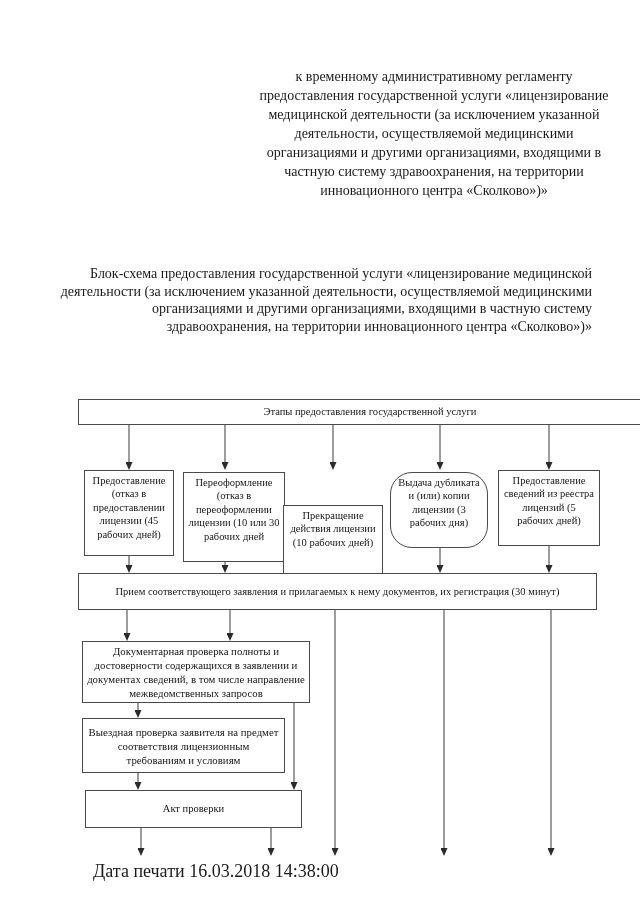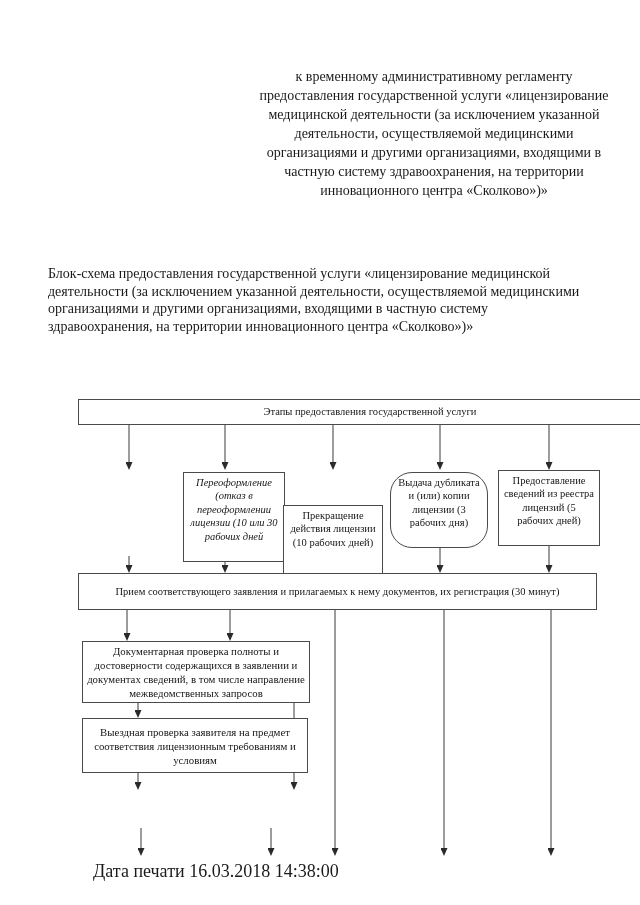--- a/index.html
+++ b/index.html
@@ -11,21 +11,21 @@
     color:#1a1a1a;
     overflow:hidden;
   }
   .appendix{
     position:absolute;left:258px;top:67px;width:352px;
     text-align:center;font-size:14px;line-height:19px;
   }
   .appendix-title{white-space:nowrap;}
   .caption{
     position:absolute;left:48px;top:265px;width:544px;
-    text-align:left;font-size:14px;line-height:17.5px;
+    text-align:right;font-size:14px;line-height:17.5px;
   }
   .fbox{
     position:absolute;
     border:1px solid #4a4a4a;
     background:#ffffff;
     box-sizing:border-box;
     display:flex;justify-content:center;
     text-align:center;
     font-size:10.5px;line-height:13.4px;
     padding:3px 4px;
@@ -35,27 +35,27 @@
   .v-top{align-items:flex-start;}
   .arrows{position:absolute;left:0;top:0;pointer-events:none;}
   .arrows line{stroke:#3b3b3b;stroke-width:1;}
   .print-date{
     position:absolute;left:93px;top:861px;
     font-size:18px;white-space:nowrap;
   }
   
   .b-stages{left:78px;top:399px;width:584px;height:26px;justify-content:center;}
   .b-s1{left:84px;top:470px;width:90px;height:86px;}
-  .b-s2{left:183px;top:472px;width:102px;height:90px;font-style:italic;}
+  .b-s2{left:183px;top:472px;width:102px;height:90px;}
   .b-s3{left:283px;top:471px;width:100px;height:74px;margin-top:34px;}
   .b-s4{left:390px;top:472px;width:98px;height:76px;border-radius:22px;}
   .b-s5{left:498px;top:470px;width:102px;height:76px;}
   .b-reception{left:78px;top:573px;width:519px;height:37px;}
   .b-doc{left:82px;top:641px;width:228px;height:62px;font-size:10.8px;line-height:14px;}
-  .b-onsite{left:82px;top:718px;width:226px;height:55px;font-size:10.8px;line-height:14px;}
+  .b-onsite{left:82px;top:718px;width:203px;height:55px;font-size:10.8px;line-height:14px;}
   .b-act{left:85px;top:790px;width:217px;height:38px;}
 </style>
 </head>
 <body>
 
 <div class="page">
 
   <div class="appendix">
     <div class="appendix-sub">к временному административному регламенту предоставления государственной услуги «лицензирование медицинской деятельности (за исключением указанной деятельности, осуществляемой медицинскими организациями и другими организациями, входящими в частную систему здравоохранения, на территории инновационного центра «Сколково»)»</div>
   </div>
@@ -95,20 +95,23 @@
     <line x1="138" y1="773" x2="138" y2="782" marker-end="url(#ah)"></line>
 
     <line x1="141" y1="828" x2="141" y2="848" marker-end="url(#ah)"></line>
     <line x1="271" y1="828" x2="271" y2="848" marker-end="url(#ah)"></line>
   </svg>
 
   <div class="fbox v-center b-stages">
     <span>Этапы предоставления государственной услуги</span>
   </div>
 
+  <div class="fbox v-top b-s1">
+    <span>Предоставление (отказ в предоставлении лицензии (45 рабочих дней)</span>
+  </div>
   <div class="fbox v-top b-s2">
     <span>Переоформление (отказ в переоформлении лицензии (10 или 30 рабочих дней</span>
   </div>
   <div class="fbox v-top b-s3">
     <span>Прекращение действия лицензии (10 рабочих дней)</span>
   </div>
   <div class="fbox v-top b-s4">
     <span>Выдача дубликата и (или) копии лицензии (3 рабочих дня)</span>
   </div>
   <div class="fbox v-top b-s5">
@@ -120,16 +123,19 @@
   </div>
 
   <div class="fbox v-center b-doc">
     <span>Документарная проверка полноты и достоверности содержащихся в заявлении и документах сведений, в том числе направление межведомственных запросов</span>
   </div>
 
   <div class="fbox v-center b-onsite">
     <span>Выездная проверка заявителя на предмет соответствия лицензионным требованиям и условиям</span>
   </div>
 
+  <div class="fbox v-center b-act">
+    <span>Акт проверки</span>
+  </div>
 
   <div class="print-date">Дата печати 16.03.2018 14:38:00</div>
 
 </div>
 
 </body></html>

